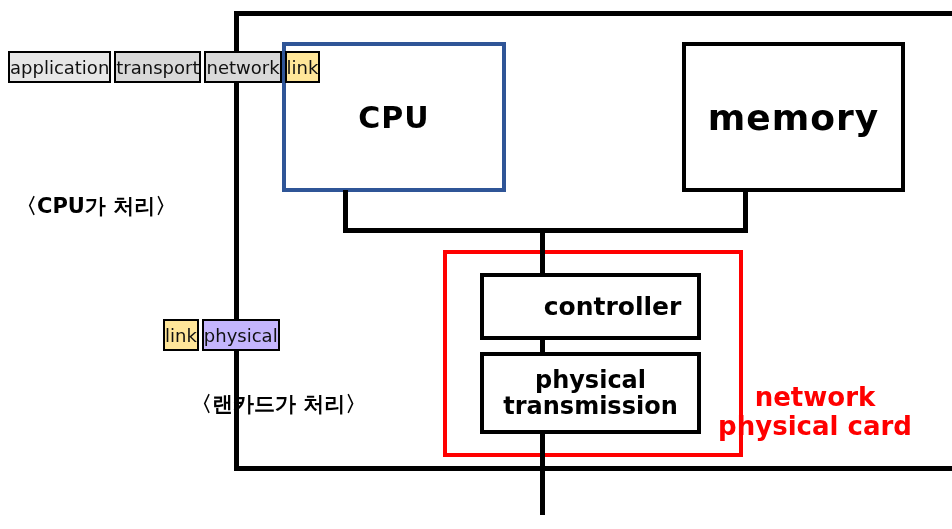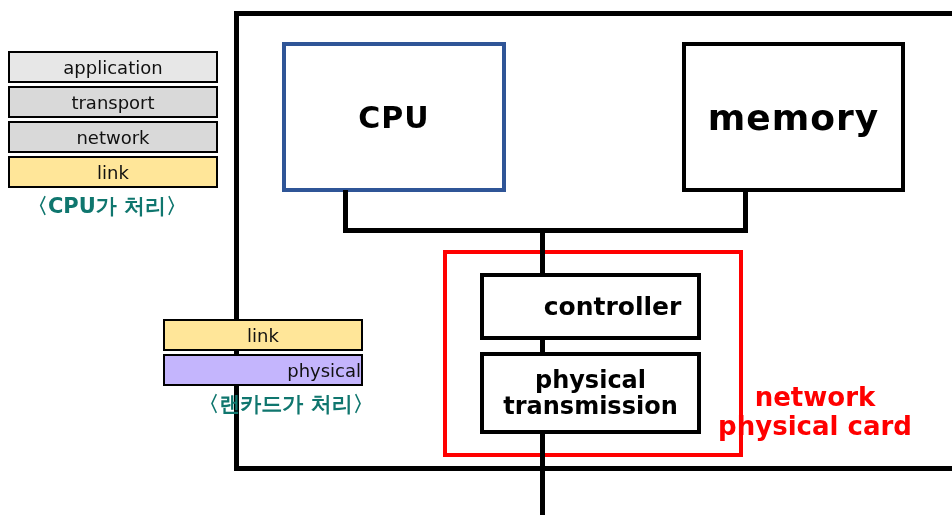--- a/index.html
+++ b/index.html
@@ -10,25 +10,25 @@
   .box{position:absolute;background:#ffffff;display:flex;align-items:center;justify-content:center;box-sizing:border-box;color:#000;margin-left:48px;}
   .main-outline{left:186px;top:11px;width:740px;height:460px;border:5px solid #000;background:transparent;z-index:1;}
   .cpu-box{left:234px;top:42px;width:224px;height:150px;border:4px solid #2f5597;font-weight:bold;font-size:30px;letter-spacing:1px;z-index:3;}
   .memory-box{left:634px;top:42px;width:223px;height:150px;border:4px solid #000;font-weight:bold;font-size:36px;letter-spacing:1px;z-index:3;}
   .red-outline{left:395px;top:250px;width:300px;height:207px;border:4px solid #ff0000;background:transparent;z-index:2;}
   .controller-box{left:432px;top:273px;width:221px;height:67px;border:4px solid #000;font-weight:bold;font-size:25px;z-index:4;padding-left:44px;}
   .phys-box{left:432px;top:352px;width:221px;height:82px;border:4px solid #000;font-weight:bold;font-size:24px;line-height:1.1;text-align:center;z-index:4;padding:12px 2px;}
   .adapter-name{position:absolute;left:698px;top:383px;width:234px;text-align:center;color:#ff0000;font-weight:bold;font-size:26px;line-height:1.12;z-index:4;}
   .adapter-name span{display:block;}
   .line{position:absolute;background:#000;z-index:6;}
-  .stack{position:absolute;display:flex;flex-direction:column;gap:3px;z-index:5;}
+  .stack{position:absolute;display:flex;flex-direction:row;gap:3px;z-index:5;}
   .stack-host{left:8px;top:51px;width:210px;}
   .stack-nic{left:163px;top:319px;width:200px;}
   .stack-row{height:32px;border:2px solid #000;box-sizing:border-box;display:flex;align-items:center;justify-content:center;font-size:18px;color:#111;}
-  .caption{position:absolute;font-weight:bold;font-size:21px;color:#0f766e;z-index:5;text-align:center;white-space:nowrap;}
+  .caption{position:absolute;font-weight:bold;font-size:21px;color:#000000;z-index:5;text-align:left;white-space:nowrap;}
   .caption-host{left:16px;top:192px;width:182px;}
   .caption-nic{left:191px;top:390px;width:190px;}
   .l-cpu-drop{left:343px;top:190px;width:5px;height:43px;}
   .l-mem-drop{left:743px;top:190px;width:5px;height:43px;}
   .l-bus{left:343px;top:228px;width:405px;height:5px;}
   .l-bus-ctrl{left:540px;top:230px;width:5px;height:45px;}
   .l-ctrl-phys{left:540px;top:337px;width:5px;height:17px;}
   .l-phys-out{left:540px;top:431px;width:5px;height:84px;}
 </style>
 </head>

